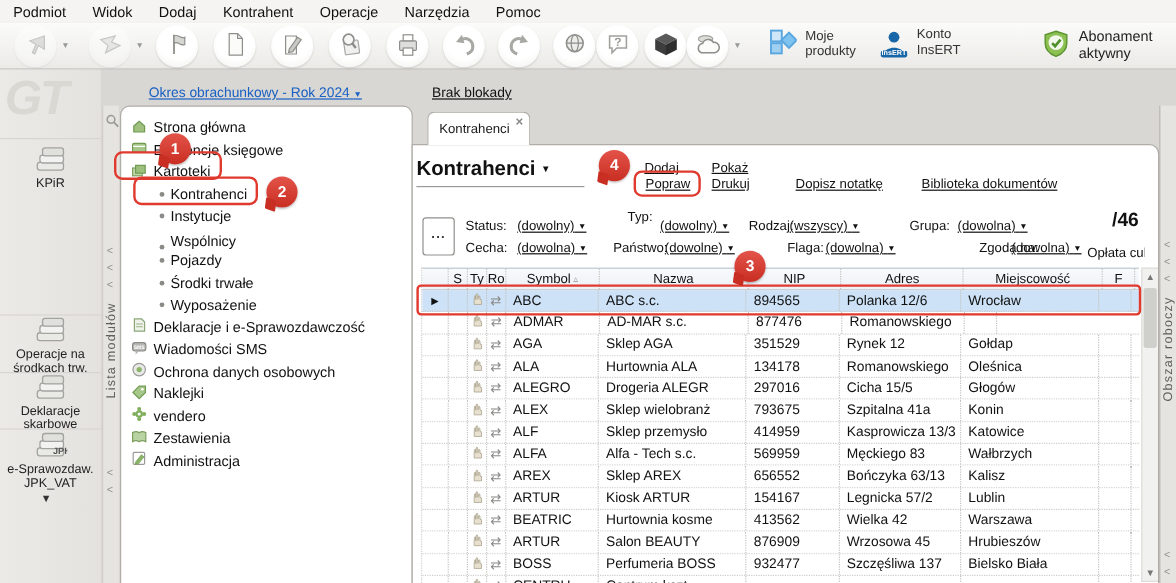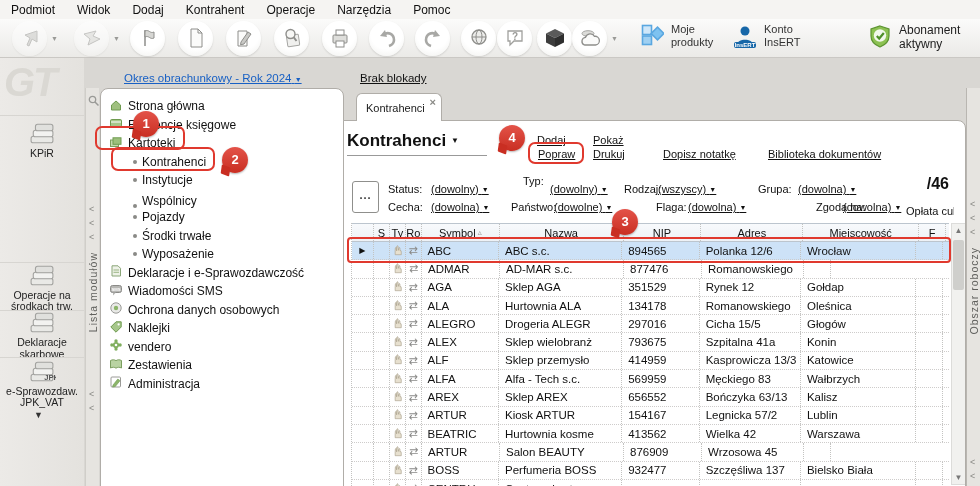--- a/index.html
+++ b/index.html
@@ -648,20 +648,21 @@
                 <path d="M4 13 V8 Q4 3.5 5.2 3.5 L5.8 8 L6.2 2 Q7 1 7.7 2 L8 7.5 L9 4 Q10 3.6 10.1 4.8 L10.3 8 Q11.8 7.2 11.8 9 V13 Z" fill="#e7e0cf" stroke="#a89f8a" stroke-width="0.8"></path>
               </svg></span>
           </div>
           <div class="gcell c-center" style="width: 16px;">
             <span class="ro-icon">⇄</span>
           </div>
           <div class="gcell" style="width: 78px;">ARTUR</div>
           <div class="gcell" style="width: 124px;">Salon BEAUTY</div>
           <div class="gcell" style="width: 78px;">876909</div>
           <div class="gcell" style="width: 102px;">Wrzosowa 45</div>
+          <div class="gcell" style="width: 116px;">Hrubieszów</div>
           <div class="gcell" style="width: 27px;"></div>
           <div class="gcell" style="width: 3px; border-right: none;"></div>
         </div>
         <div class="grow">
           <div class="gcell c-center" style="width: 22px;"></div>
           <div class="gcell c-center" style="width: 16px;"></div>
           <div class="gcell c-center" style="width: 16px;">
             <span><svg width="11" height="12" viewBox="0 0 14 14">
                 <path d="M4 13 V8 Q4 3.5 5.2 3.5 L5.8 8 L6.2 2 Q7 1 7.7 2 L8 7.5 L9 4 Q10 3.6 10.1 4.8 L10.3 8 Q11.8 7.2 11.8 9 V13 Z" fill="#e7e0cf" stroke="#a89f8a" stroke-width="0.8"></path>
               </svg></span>

